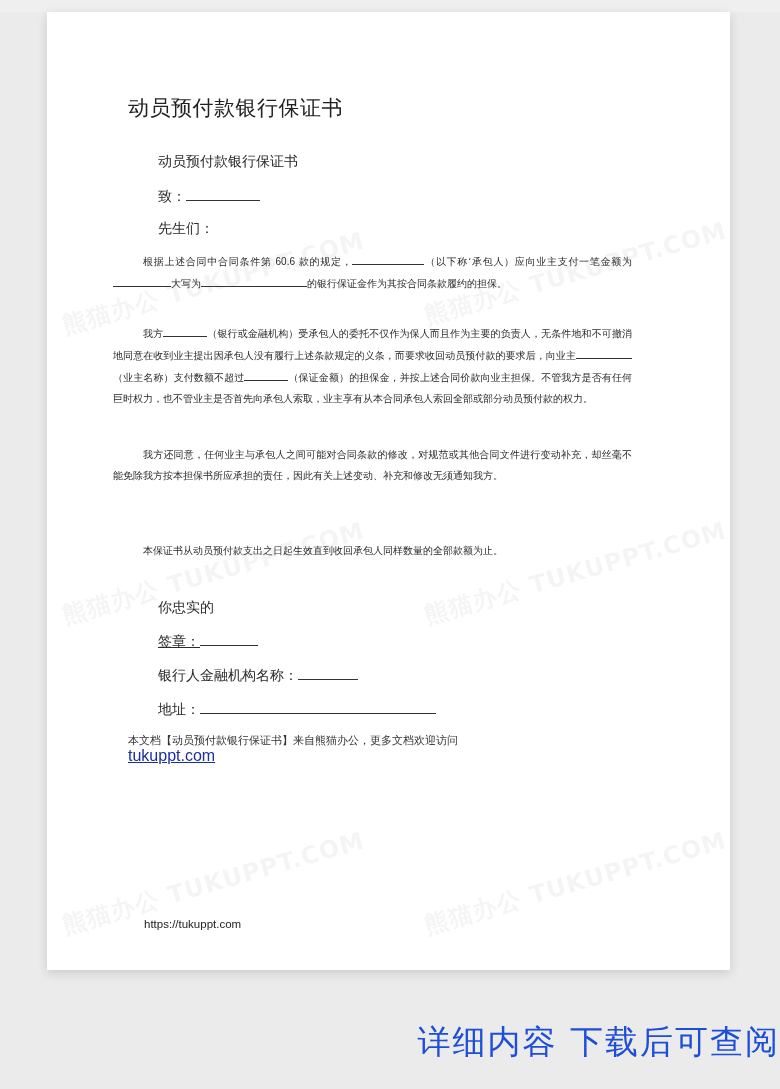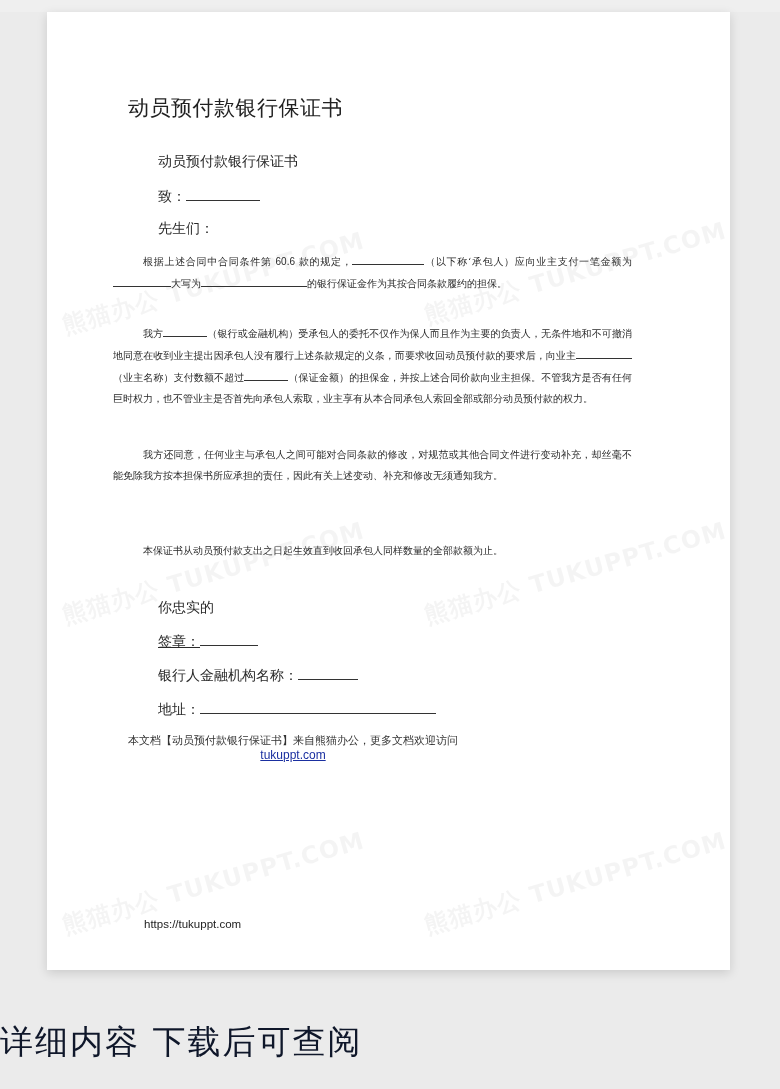--- a/index.html
+++ b/index.html
@@ -45,34 +45,34 @@
     font-size: 10px; line-height: 21px; color: #2a2a2a;
     text-indent: 30px; text-align: justify;
   }
   .blank {
     display: inline-block; border-bottom: 1px solid #333;
     height: 14px; vertical-align: baseline;
   }
   .num { font-family: "Liberation Sans", sans-serif; }
   .footnote {
     position: absolute; left: 81px; top: 721px;
-    font-size: 11px; line-height: 15px; color: #333; text-align: center;
+    font-size: 11px; line-height: 15px; color: #333;
   }
   .footnote a {
     display: block; color: #1a2fa0; text-decoration: underline;
-    font-family: "Liberation Sans", sans-serif; font-size: 12px;
+    font-family: "Liberation Sans", sans-serif; font-size: 16px;
   }
   .url {
     position: absolute; left: 97px; top: 906px;
     font-family: "Liberation Sans", sans-serif; font-size: 11.5px; color: #222;
   }
   .cta {
-    position: absolute; left: 0; top: 1020px; width: 780px; text-align: left;
+    position: absolute; left: 0; top: 1020px; width: 780px; text-align: right;
     font-family: "DejaVu Sans", "Liberation Sans", sans-serif;
-    font-size: 33px; font-weight: 200; color: #0f172a; letter-spacing: 2px;
+    font-size: 33px; font-weight: 200; color: #1d4ed8; letter-spacing: 2px;
   }
 </style>
 </head>
 <body>
 
 <div class="topstrip"></div>
 
 <div class="page">
   <span class="wm" style="left:10px;top:255px;">熊猫办公 TUKUPPT.COM</span>
   <span class="wm" style="left:372px;top:245px;">熊猫办公 TUKUPPT.COM</span>

